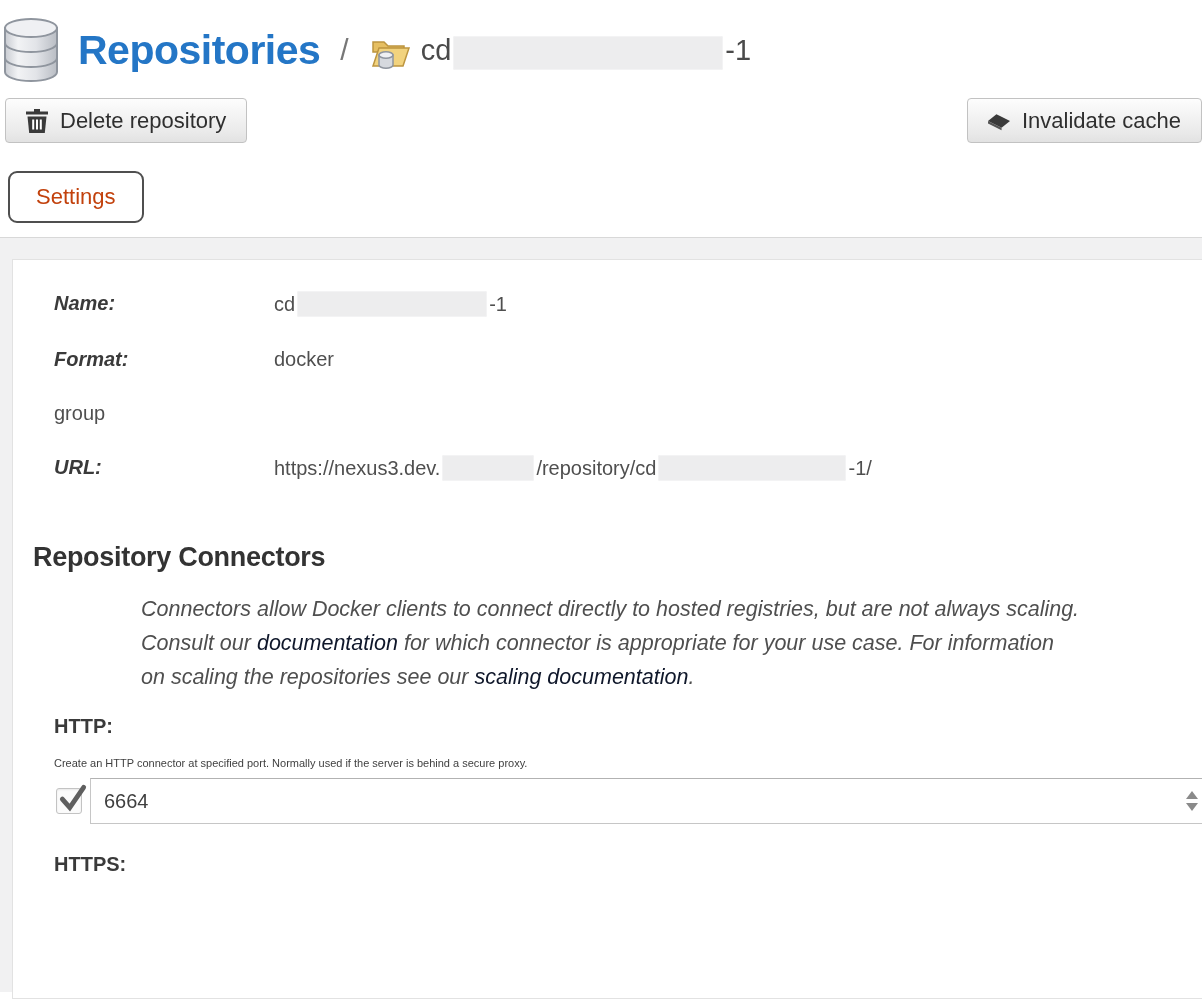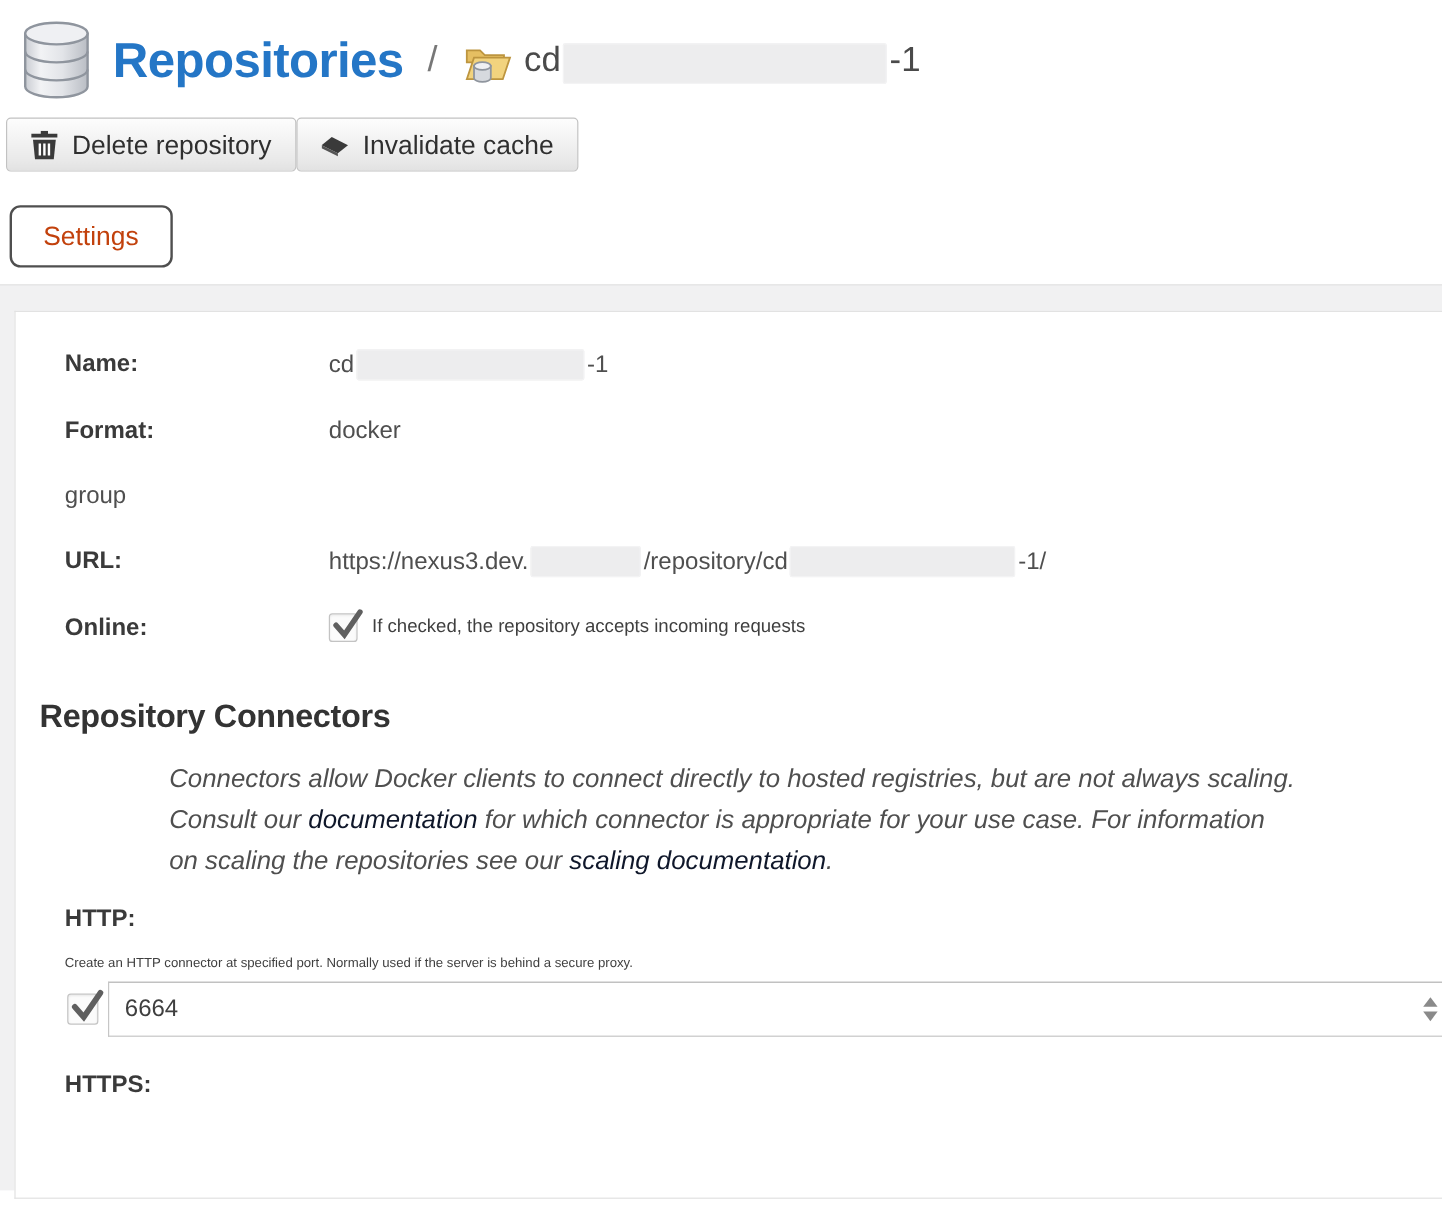--- a/index.html
+++ b/index.html
@@ -1,64 +1,64 @@
 <!DOCTYPE html>
 <html><head>
 <meta charset="utf-8">
 <style>
   * { margin:0; padding:0; box-sizing:border-box; }
   html,body { width:1202px; height:1006px; overflow:hidden; background:#fff;
     font-family:"Liberation Sans","DejaVu Sans",sans-serif; color:#444; }
 
   
-  .hdr { display:flex; align-items:center; padding:14px 0 0 18px; height:86px;text-align:right; }
+  .hdr { display:flex; align-items:center; padding:14px 0 0 2px; height:86px;text-align:right; }
   .hdr .db-ic { width:58px; height:66px; flex:0 0 auto; }
   .hdr h1 { font-size:41px; font-weight:bold; color:#2476c6; margin-left:18px; letter-spacing:-0.5px; }
   .hdr .sep { font-size:30px; color:#777; margin:0 16px 0 20px; font-weight:400; }
   .hdr .fold-ic { width:40px; height:36px; margin:6px 10px 0 6px; flex:0 0 auto; }
   .repo-name { font-size:29px; color:#4a4a4a; display:flex; align-items:center; }
 
   .redact { display:inline-block; background:#ededee; border-radius:2px; height:28px;
             vertical-align:-7px; box-shadow:inset 0 0 0 1px #f3f3f4; }
   .redact.hdr-r { width:270px; height:34px; vertical-align:-9px; margin:6px 2px 0; }
   .redact.r190 { width:190px; height:26px; margin:0 2px; }
   .redact.r90  { width:92px;  height:26px; margin:0 2px; }
   .redact.r188 { width:188px; height:26px; margin:0 2px; }
 
   
-  .toolbar { display:flex; padding-left:5px; margin-top:12px; }
+  .toolbar { display:flex; gap:20px; padding-left:5px; margin-top:12px;justify-content:space-between; }
   .btn { display:flex; align-items:center; gap:12px; height:45px; padding:0 20px;
          background:linear-gradient(#fdfdfd,#e9e9e9 80%,#e2e2e2); border:1px solid #c2c2c2;
          border-radius:4px; font-size:22px; color:#2f2f2f; cursor:pointer;
          font-family:inherit; }
   .btn svg { width:22px; height:24px; }
 
   
   .tabbar { margin-top:28px; padding:0 0 14px 8px; border-bottom:1px solid #d8d8d8; }
   .tab { display:inline-block; border:2px solid #4f4f4f; border-radius:9px; background:#fff;
          font-size:22px; color:#c2410c; padding:11px 26px; cursor:pointer; }
 
   
   .content { background:#f1f1f2; height:754px; padding:21px 0 0 12px; }
   .panel { background:#fff; border:1px solid #e2e2e2; border-right:none; min-height:740px;
            padding:31px 0 0 20px; }
 
   .frow { display:flex; margin-left:21px; margin-bottom:30px; font-size:20px; line-height:24px; }
-  .frow .lbl { width:220px; font-weight:bold; color:#3a3a3a; flex:0 0 auto; }
+  .frow .lbl { width:220px; font-weight:bold; color:#3a3a3a; flex:0 0 auto;font-style:italic; }
   .frow .val { color:#4f4f4f; display:flex; align-items:center; flex-wrap:nowrap; }
 
   .cb { position:relative; display:inline-block; width:24px; height:24px; background:#fbfbfb;
         border:1px solid #c3c3c3; border-radius:3px; box-shadow:inset 0 1px 2px rgba(0,0,0,.08);
         cursor:pointer; flex:0 0 auto; }
   .cb .mark { display:none; position:absolute; left:1px; top:-7px; }
   .cb.checked .mark { display:block; }
 
   .online-help { font-size:15.5px; color:#3f3f3f; margin-left:12px; line-height:24px; }
 
-  .sec-h { font-size:27px; font-weight:bold; color:#333; margin:47px 0 0 0; letter-spacing:-0.3px; }
+  .sec-h { font-size:27px; font-weight:bold; color:#333; margin:61px 0 0 0; letter-spacing:-0.3px; }
 
   .desc { font-style:italic; font-size:21.5px; color:#4f4f4f; line-height:34px;
           margin:19px 0 0 108px; width:940px; }
   .desc a { color:#0f172a; text-decoration:none; cursor:pointer; }
 
   .sub-lbl { font-size:20px; font-weight:bold; color:#3a3a3a; margin:21px 0 0 21px; }
   .help-txt { font-size:11px; color:#3f3f3f; margin:19px 0 0 21px; }
 
   .port-row { display:flex; align-items:center; margin:9px 0 0 23px; }
   .port-row .cb { width:26px; height:26px; }
@@ -155,31 +155,20 @@
       <span class="lbl">URL:</span>
       <span class="val">
           <span>https://nexus3.dev.</span>
           <span class="redact r90"></span>
           <span>/repository/cd</span>
           <span class="redact r188"></span>
           <span>-1/</span>
         </span>
     </div>
 
-    <div class="frow">
-      <span class="lbl">Online:</span>
-      <span class="val">
-        <span class="cb checked">
-          <svg class="mark" width="28" height="30" viewBox="0 0 28 30">
-            <path d="M4 16 L11 24 L24 5" fill="none" stroke="#5f5f5f" stroke-width="4.5" stroke-linecap="round"></path>
-          </svg>
-        </span>
-        <span class="online-help">If checked, the repository accepts incoming requests</span>
-      </span>
-    </div>
 
     <h2 class="sec-h">Repository Connectors</h2>
 
     <p class="desc"><span>Connectors allow Docker clients to connect directly to hosted registries, but are not always scaling. Consult our </span><a>documentation</a><span> for which connector is appropriate for your use case. For information on scaling the repositories see our </span><a>scaling documentation</a><span>.</span></p>
 
     <div class="sub-lbl">HTTP:</div>
     <div class="help-txt">Create an HTTP connector at specified port. Normally used if the server is behind a secure proxy.</div>
 
     <div class="port-row">
       <span class="cb checked">

